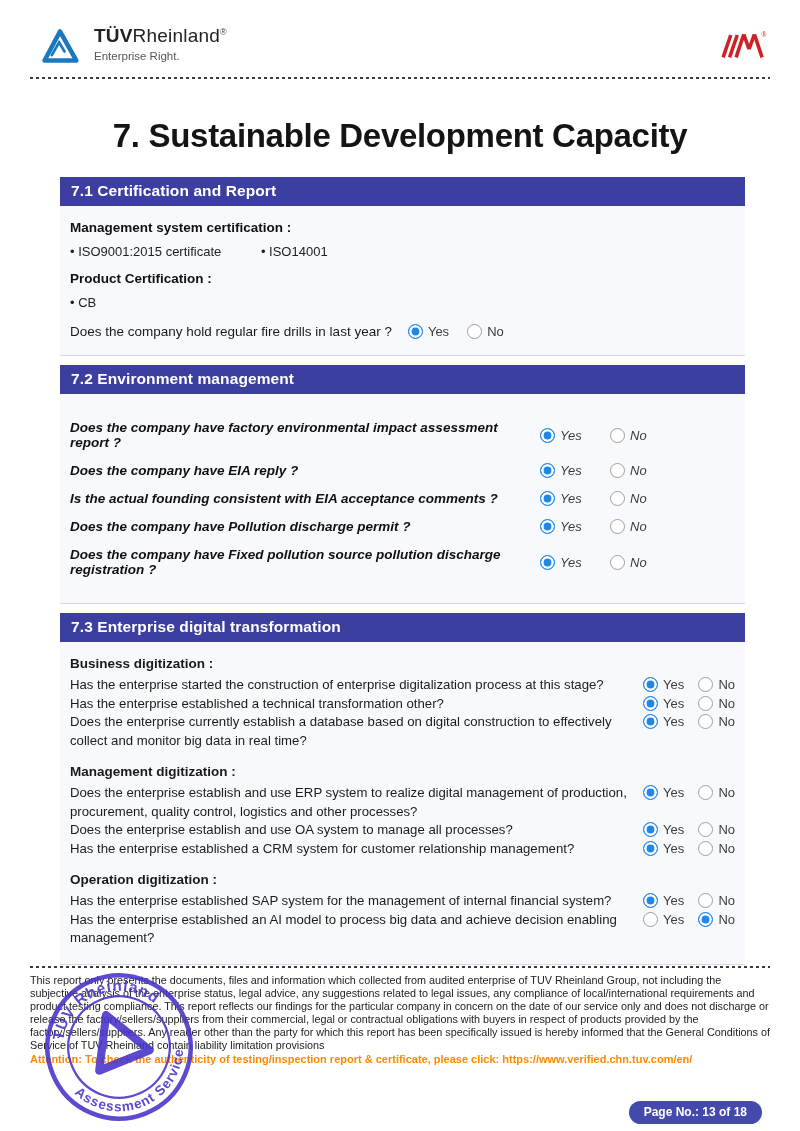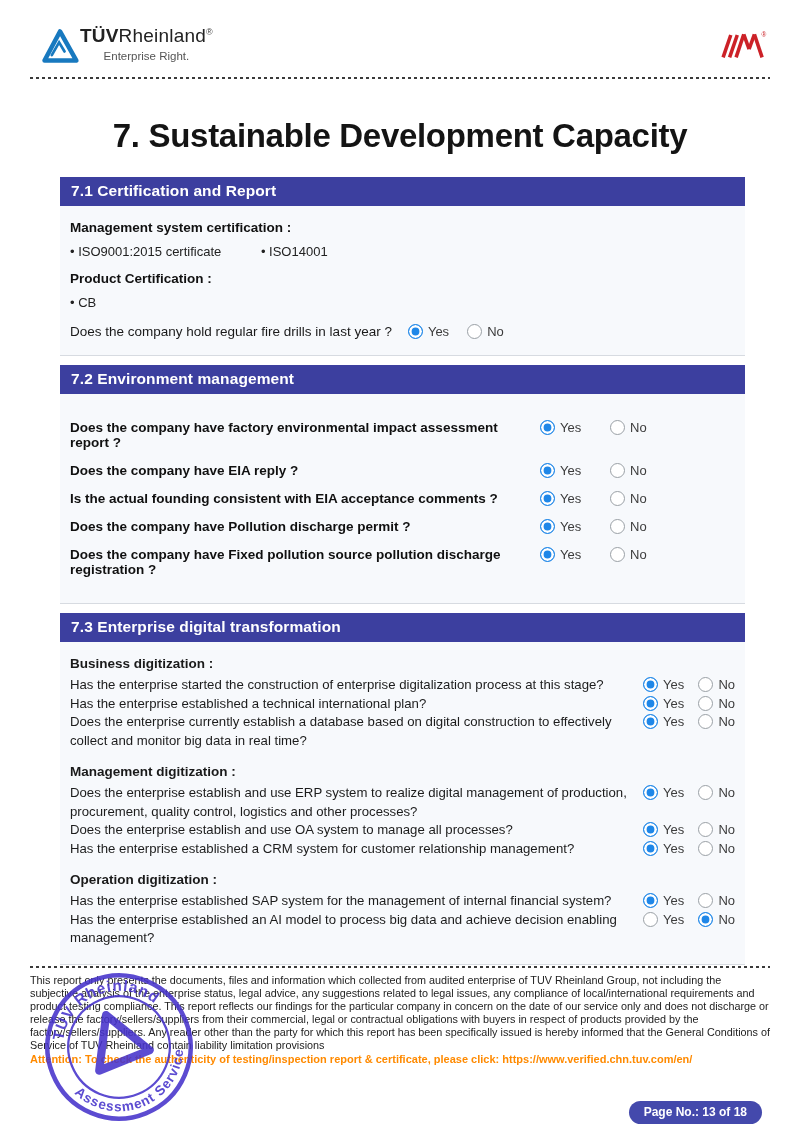--- a/index.html
+++ b/index.html
@@ -2,21 +2,21 @@
 <html><head>
 <meta charset="utf-8">
 <style>
   * { margin:0; padding:0; box-sizing:border-box; }
   html,body { background:#fff; }
   body { font-family:"Liberation Sans", sans-serif; color:#1a1a1a; }
   .page { position:relative; width:800px; height:1131px; background:#fff; overflow:hidden; }
 
   
   .header { display:flex; justify-content:space-between; align-items:flex-start; padding:26px 32px 0 40px; }
-  .tuv-logo { display:flex; align-items:flex-start; gap:0;text-align:center; }
+  .tuv-logo { display:flex; align-items:flex-start; gap:14px; }
   .tuv-text-block { line-height:1.1; }
   .tuv-brand { font-size:19px; color:#222; letter-spacing:.2px; }
   .tuv-brand b { font-weight:bold; }
   .tuv-reg { font-size:9px; vertical-align:super; color:#444; }
   .tuv-tagline { font-size:11.5px; color:#555; margin-top:3px; }
   .mic-logo { display:flex; align-items:center; gap:6px; margin-top:2px; }
   .mic-text-block { line-height:1; }
   .mic-brand { font-size:22px; font-weight:bold; color:#252525; letter-spacing:-.3px; }
   .mic-tagline { font-size:7.8px; color:#8a8a8a; margin-top:3px; word-spacing:2px; letter-spacing:.2px; }
   .dotted-rule { height:2px; margin:7px 30px 0 30px;
@@ -40,21 +40,21 @@
   .inline-q .q-bold { font-weight:normal; font-size:13.5px; }
 
   .radios { display:flex; align-items:center; flex:none; }
   .opt { display:flex; align-items:center; gap:5px; }
   .opt-label { font-size:13px; color:#3c3c3c; }
   .radio { width:15px; height:15px; border:1.5px solid #9aa0a6; border-radius:50%; background:#fff; display:inline-block; flex:none; }
   .radio.checked { border-color:#1f87e8; background:#1f87e8; box-shadow:inset 0 0 0 2.6px #fff; }
 
   
   .env-body { padding:26px 10px 24px; }
-  .env-row { display:flex; align-items:flex-start; margin-bottom:13px; }
+  .env-row { display:flex; align-items:center; margin-bottom:13px;font-style:italic; }
   .env-row:last-child { margin-bottom:2px; }
   .env-row .q-text { width:470px; font-weight:bold; font-size:13.5px; color:#101010; }
   .env-row .radios { width:190px; }
   .env-row .opt-yes { width:70px; }
 
   
   .dig-group { margin-bottom:14px; }
   .dig-group:last-child { margin-bottom:0; }
   .dig-label { font-weight:bold; font-size:13.5px; margin-bottom:5px; }
   .dig-row { display:flex; align-items:flex-start; }
@@ -221,21 +221,21 @@
                 <span class="radio checked"></span>
                 <span class="opt-label">Yes</span>
               </span>
             <span class="opt">
                 <span class="radio"></span>
                 <span class="opt-label">No</span>
               </span>
           </div>
         </div>
         <div class="dig-row">
-          <div class="q-text">Has the enterprise established a technical international plan?</div>
+          <div class="q-text">Has the enterprise established a technical transformation other?</div>
           <div class="radios">
             <span class="opt">
                 <span class="radio checked"></span>
                 <span class="opt-label">Yes</span>
               </span>
             <span class="opt">
                 <span class="radio"></span>
                 <span class="opt-label">No</span>
               </span>
           </div>

